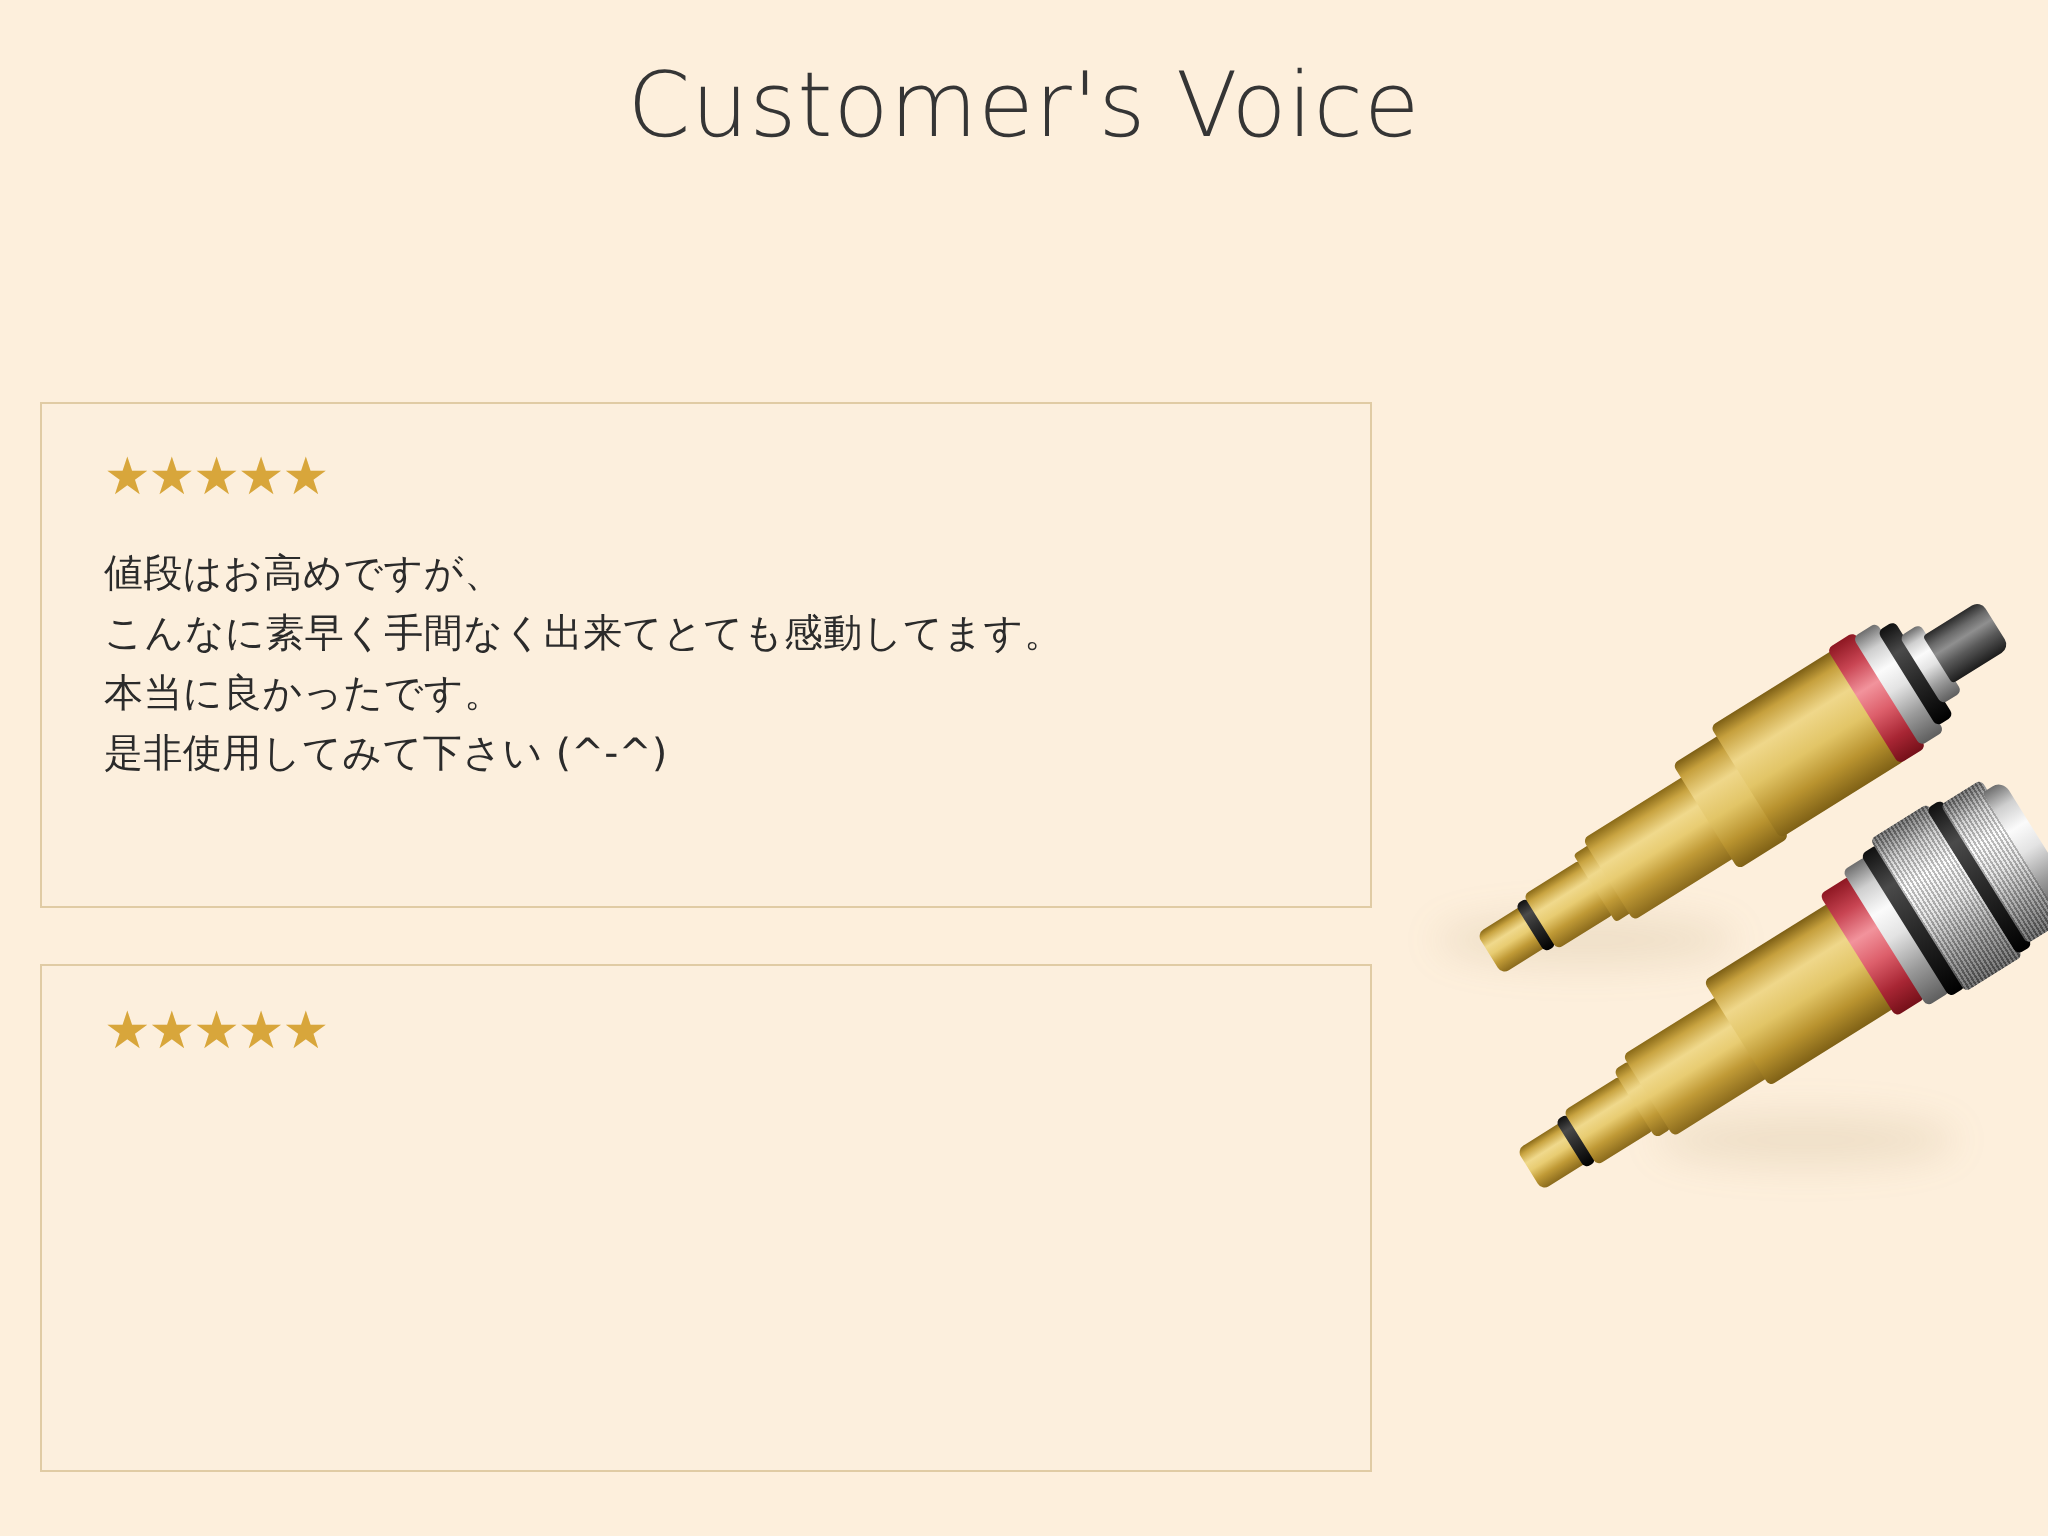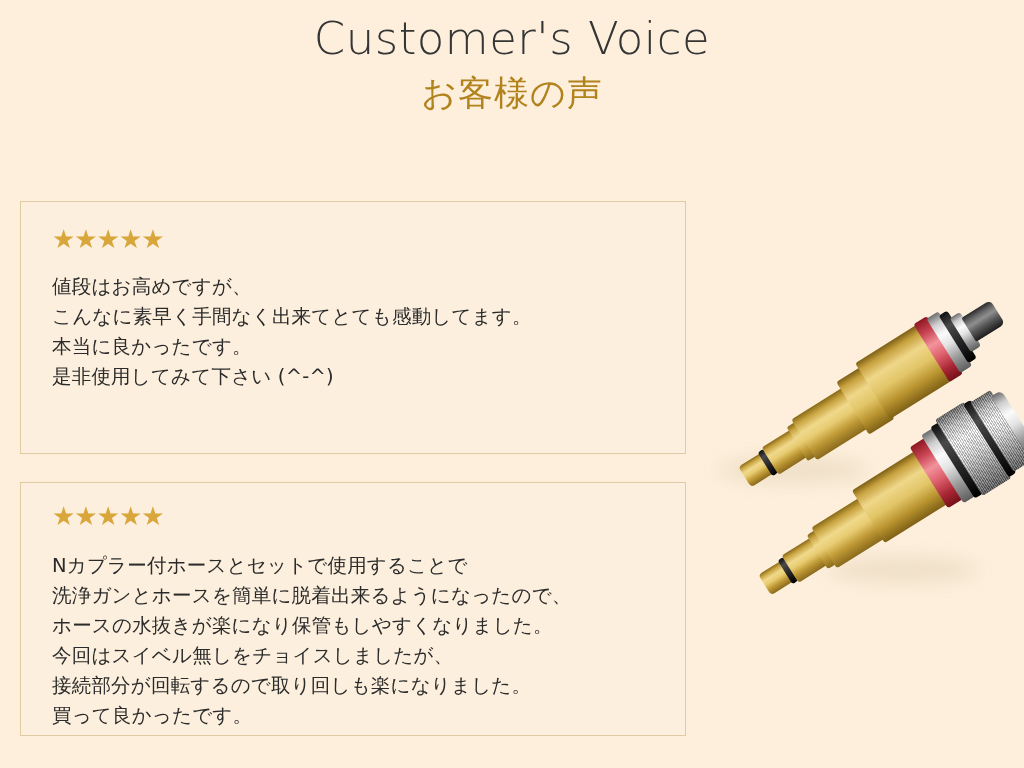--- a/index.html
+++ b/index.html
@@ -15,21 +15,21 @@
     position: relative;
   }
 
   
   .header {
     position: absolute;
     top: 0;
     left: 0;
     width: 1024px;
     text-align: center;
-    padding-top: 14px;
+    padding-top: 28px;
   }
   .title {
     font-size: 45px;
     font-weight: 300;
     letter-spacing: 0.5px;
     color: #353535;
     line-height: 1.1;
     margin: 0;
     font-family: "DejaVu Sans", sans-serif;
   }
@@ -152,39 +152,32 @@
     background: rgba(150, 120, 70, 0.13);
     filter: blur(9px);
     border-radius: 50%;
   }
 </style>
 </head>
 <body>
 
 <div class="header">
   <h1 class="title">Customer's Voice</h1>
-  <h2 class="subtitle">お客様の声</h2>
 </div>
 
 <div class="review-card" id="review-card-1">
   <div class="stars">★★★★★</div>
   <div class="review-text">値段はお高めですが、
 こんなに素早く手間なく出来てとても感動してます。
 本当に良かったです。
 是非使用してみて下さい (^-^)</div>
 </div>
 
 <div class="review-card" id="review-card-2">
   <div class="stars">★★★★★</div>
-  <div class="review-text">Nカプラー付ホースとセットで使用することで
-洗浄ガンとホースを簡単に脱着出来るようになったので、
-ホースの水抜きが楽になり保管もしやすくなりました。
-今回はスイベル無しをチョイスしましたが、
-接続部分が回転するので取り回しも楽になりました。
-買って良かったです。</div>
 </div>
 
 <div class="product-photo">
 
   <div class="soft-shadow" style="left:18px; top:162px; width:150px; height:26px;"></div>
   <div class="soft-shadow" style="left:128px; top:262px; width:150px; height:26px;"></div>
 
   <div class="coupler" style="left:10px; top:10px; width:300px; height:200px; transform:rotate(-32deg);">
 
     <div class="part brass" style="left:14px; top:88px; width:26px; height:24px; border-radius:4px 2px 2px 4px;"></div>

